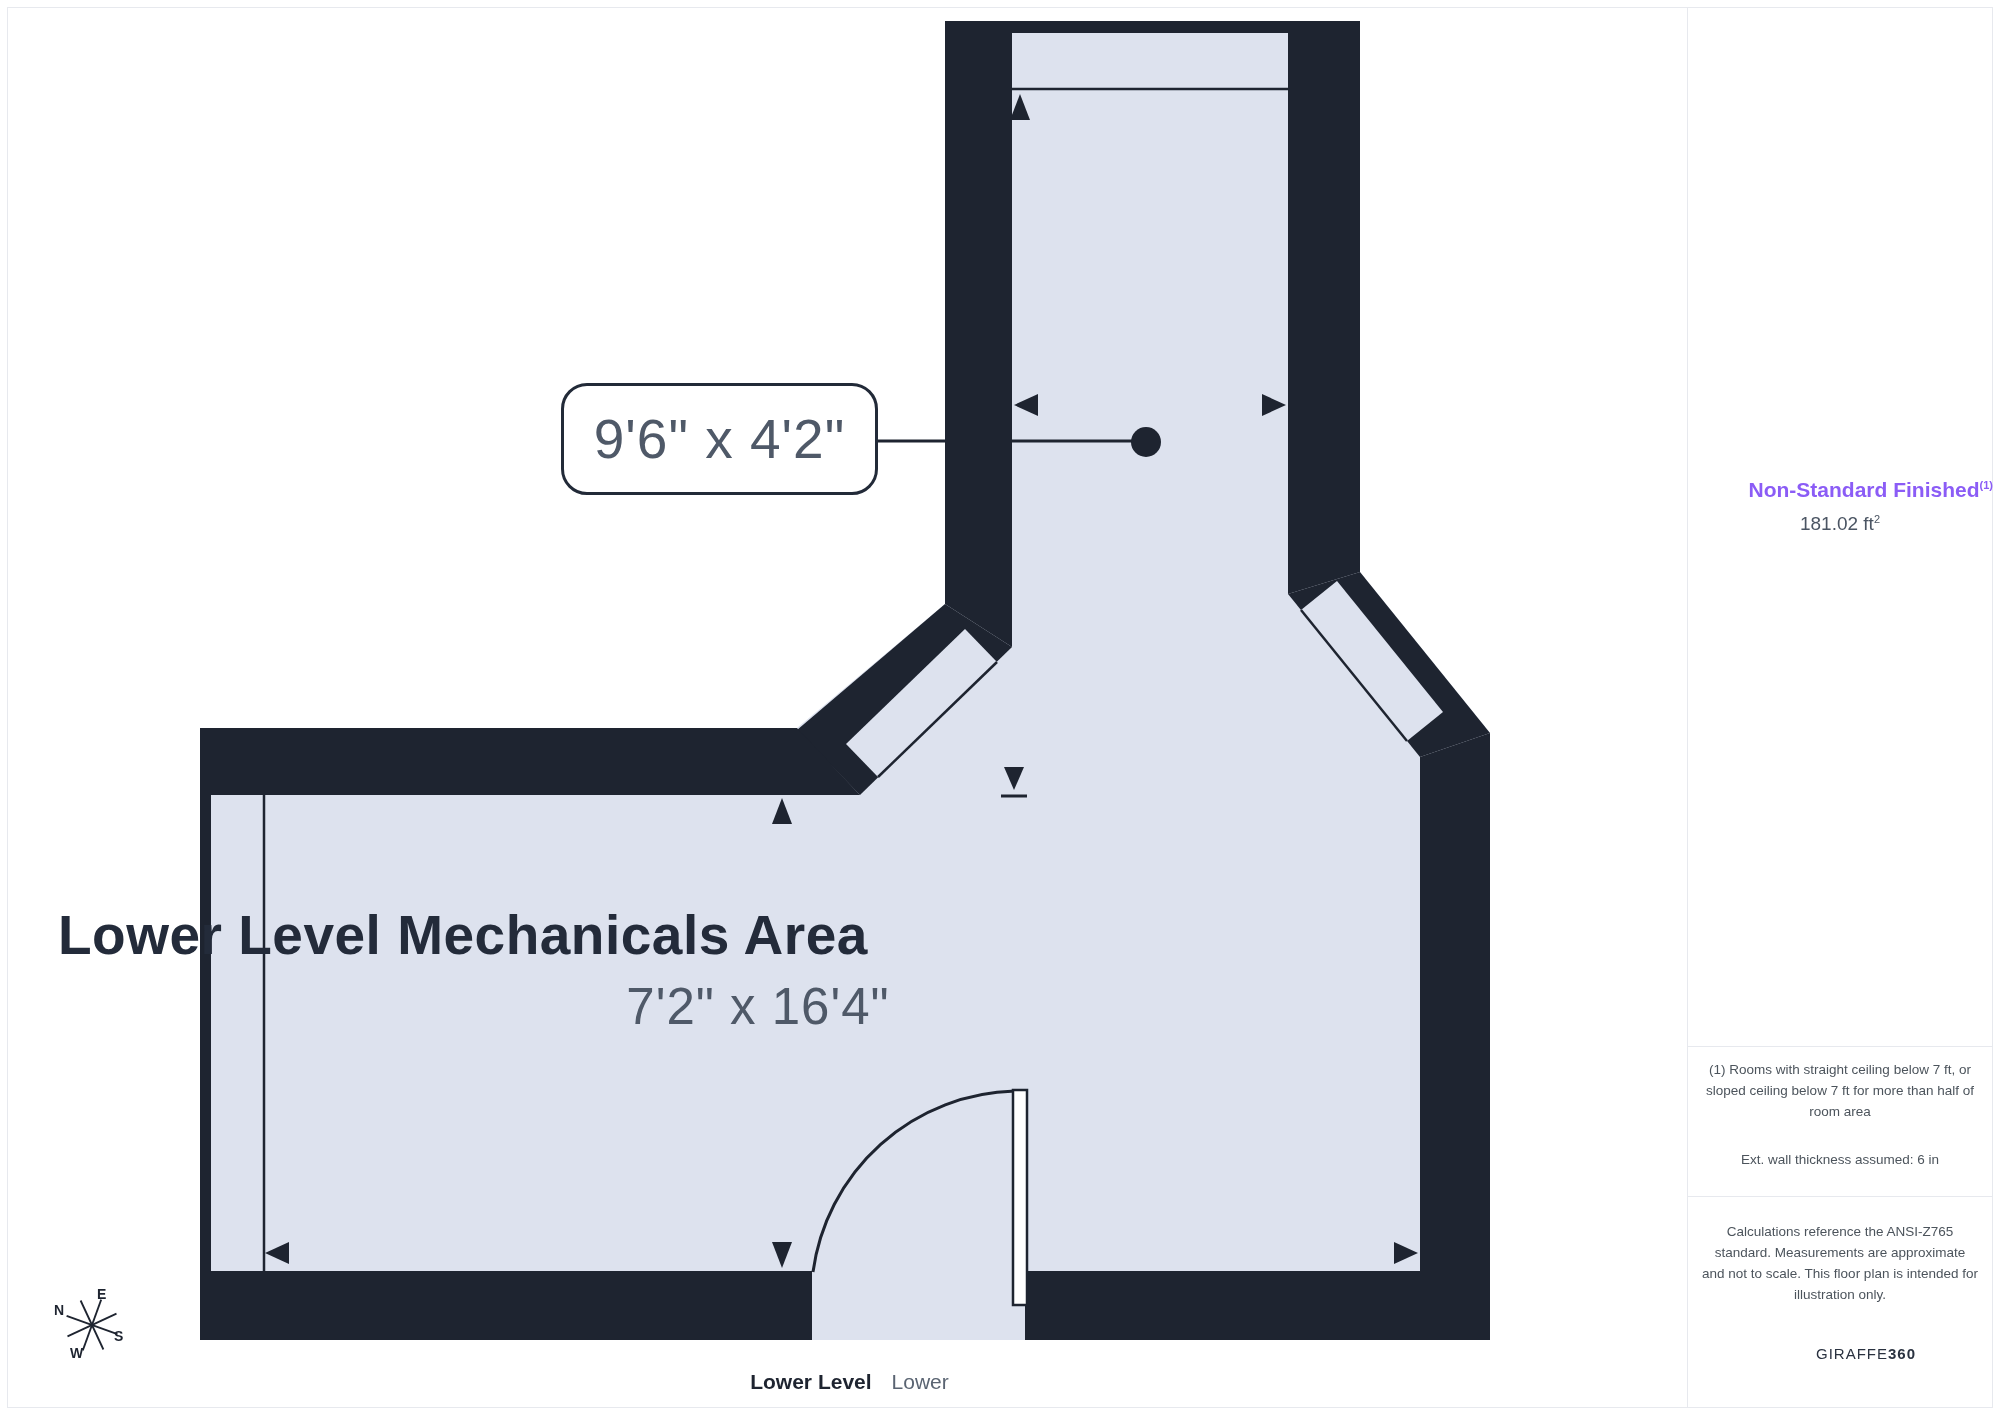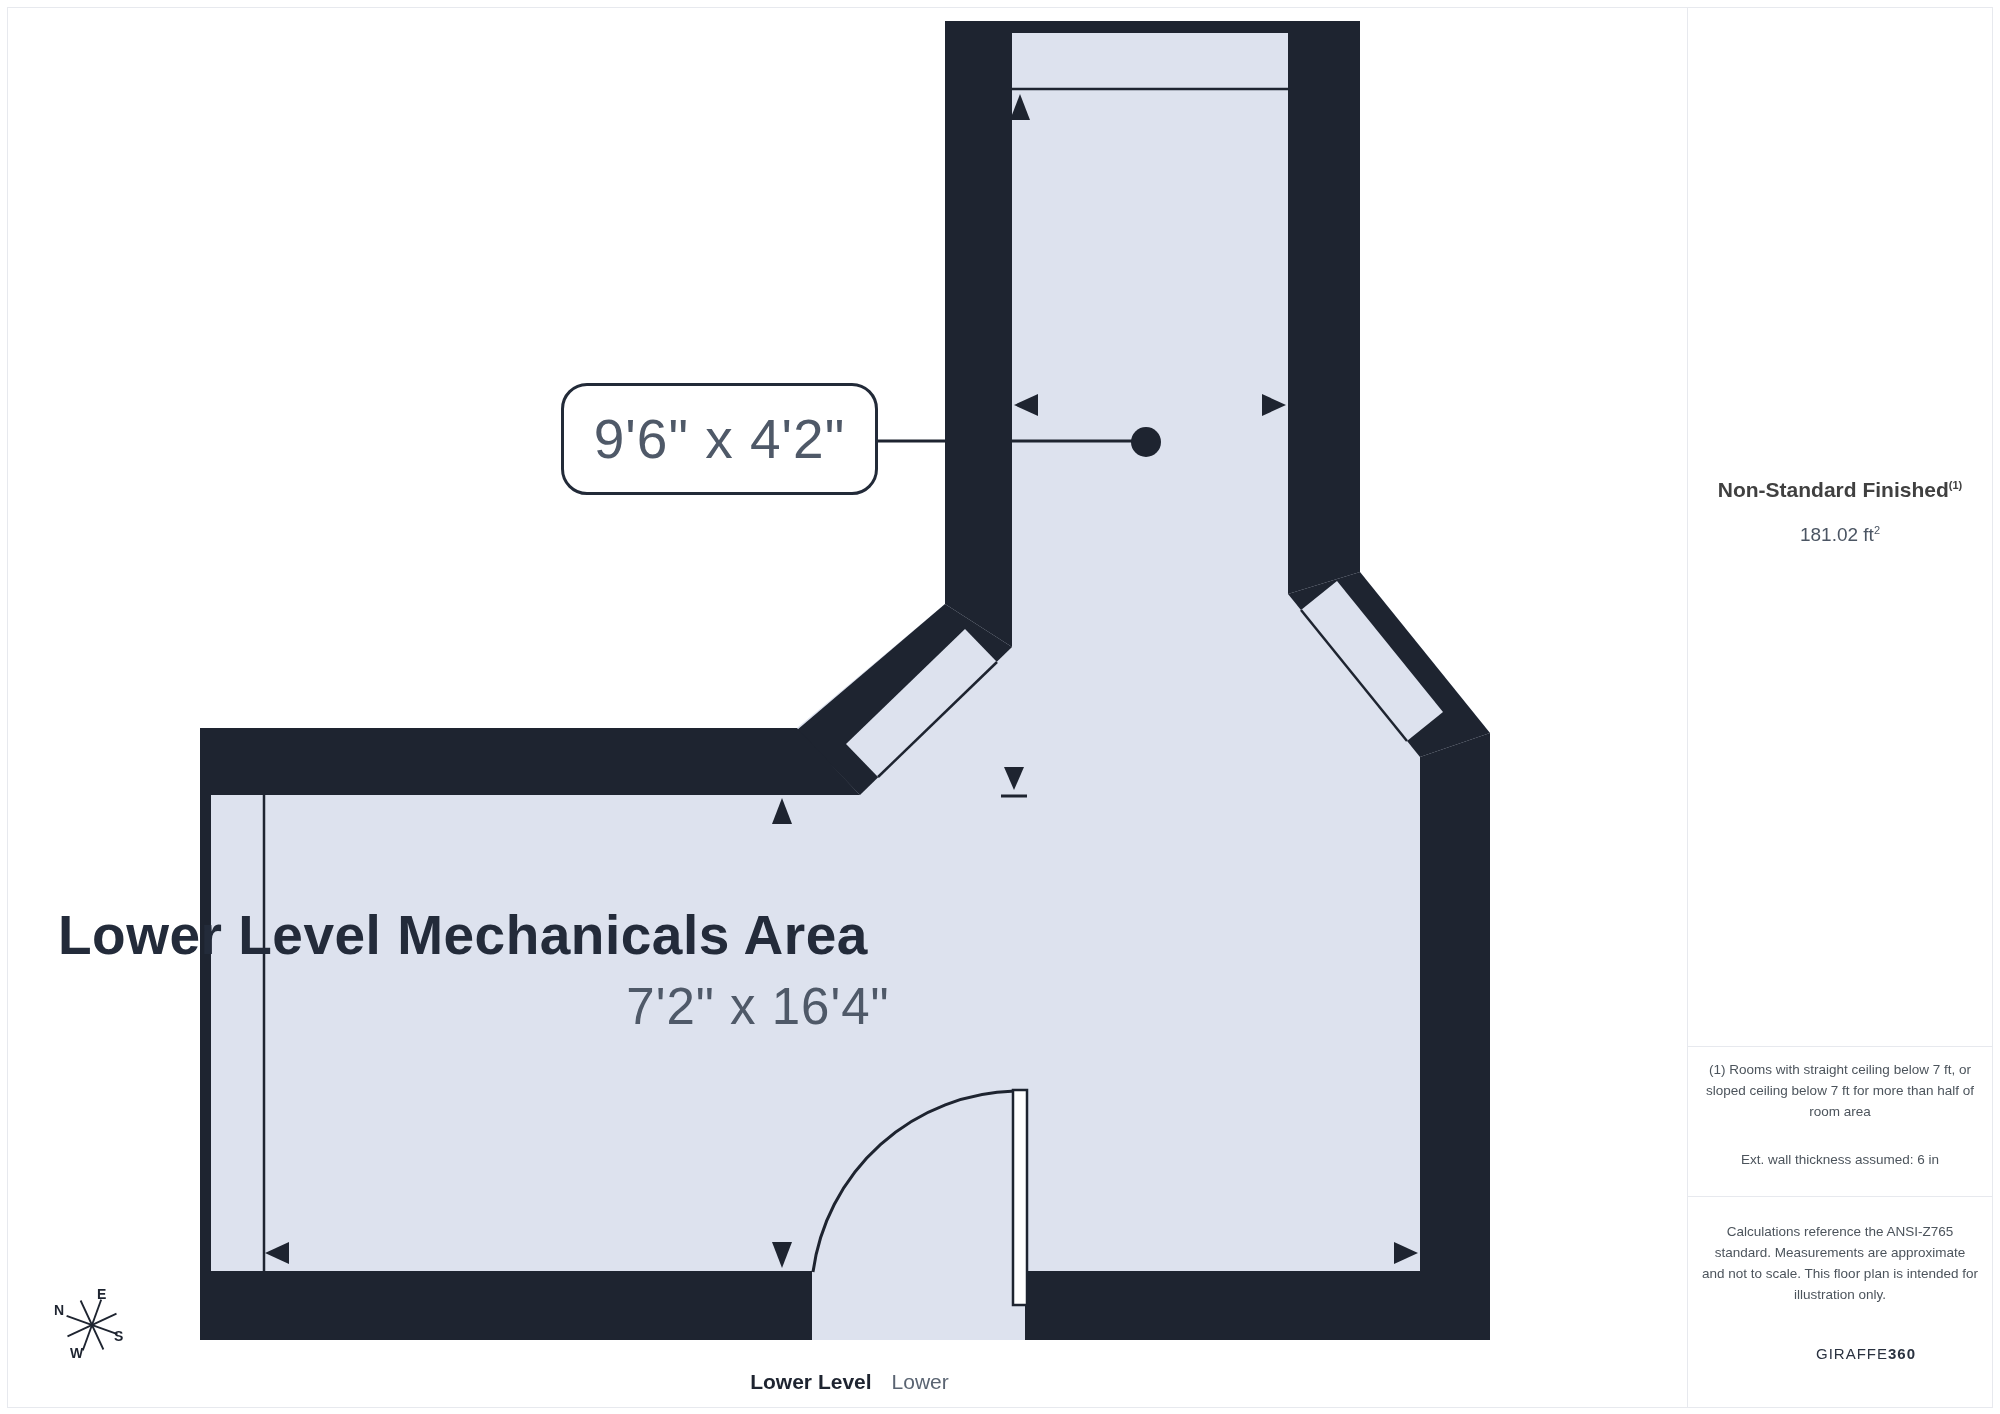--- a/index.html
+++ b/index.html
@@ -31,23 +31,23 @@
 
   .compass-label{position:absolute;font-size:14px;font-weight:700;color:var(--wall);}
 
   .footer-bar{position:absolute;left:0;top:1370px;width:1687px;display:flex;justify-content:center;gap:20px;align-items:baseline;}
   .footer-level{font-size:21px;font-weight:700;color:#1e2430;margin-left:12px;}
   .footer-home{font-size:21px;color:#5a6472;}
 
   .sidebar-divider-v{position:absolute;left:1687px;top:8px;bottom:7px;width:1px;background:var(--border);}
   .sidebar-divider-h{position:absolute;left:1687px;width:306px;height:1px;background:var(--border);}
   .sb-area{position:absolute;left:1687px;width:306px;top:478px;text-align:center;}
-  .sb-area-title{font-size:21px;font-weight:700;color:#404040;}
+  .sb-area-title{font-size:21px;font-weight:700;color:#8b5cf6;text-align:right;}
   .sb-area-title sup{font-size:11px;font-weight:700;}
-  .sb-area-value{margin-top:22px;font-size:19px;color:#4b5563;}
+  .sb-area-value{margin-top:11px;font-size:19px;color:#4b5563;}
   .sb-area-value sup{font-size:11px;}
   .sb-note{position:absolute;left:1702px;width:276px;text-align:center;font-size:13.5px;line-height:1.55;color:var(--muted);}
   .sb-brand{position:absolute;left:1687px;width:358px;top:1345px;text-align:center;font-size:15px;
     letter-spacing:1px;color:#2a3240;}
   .sb-brand .bold{font-weight:700;}
 </style>
 </head>
 <body>
 
 <div class="page-border"></div>

